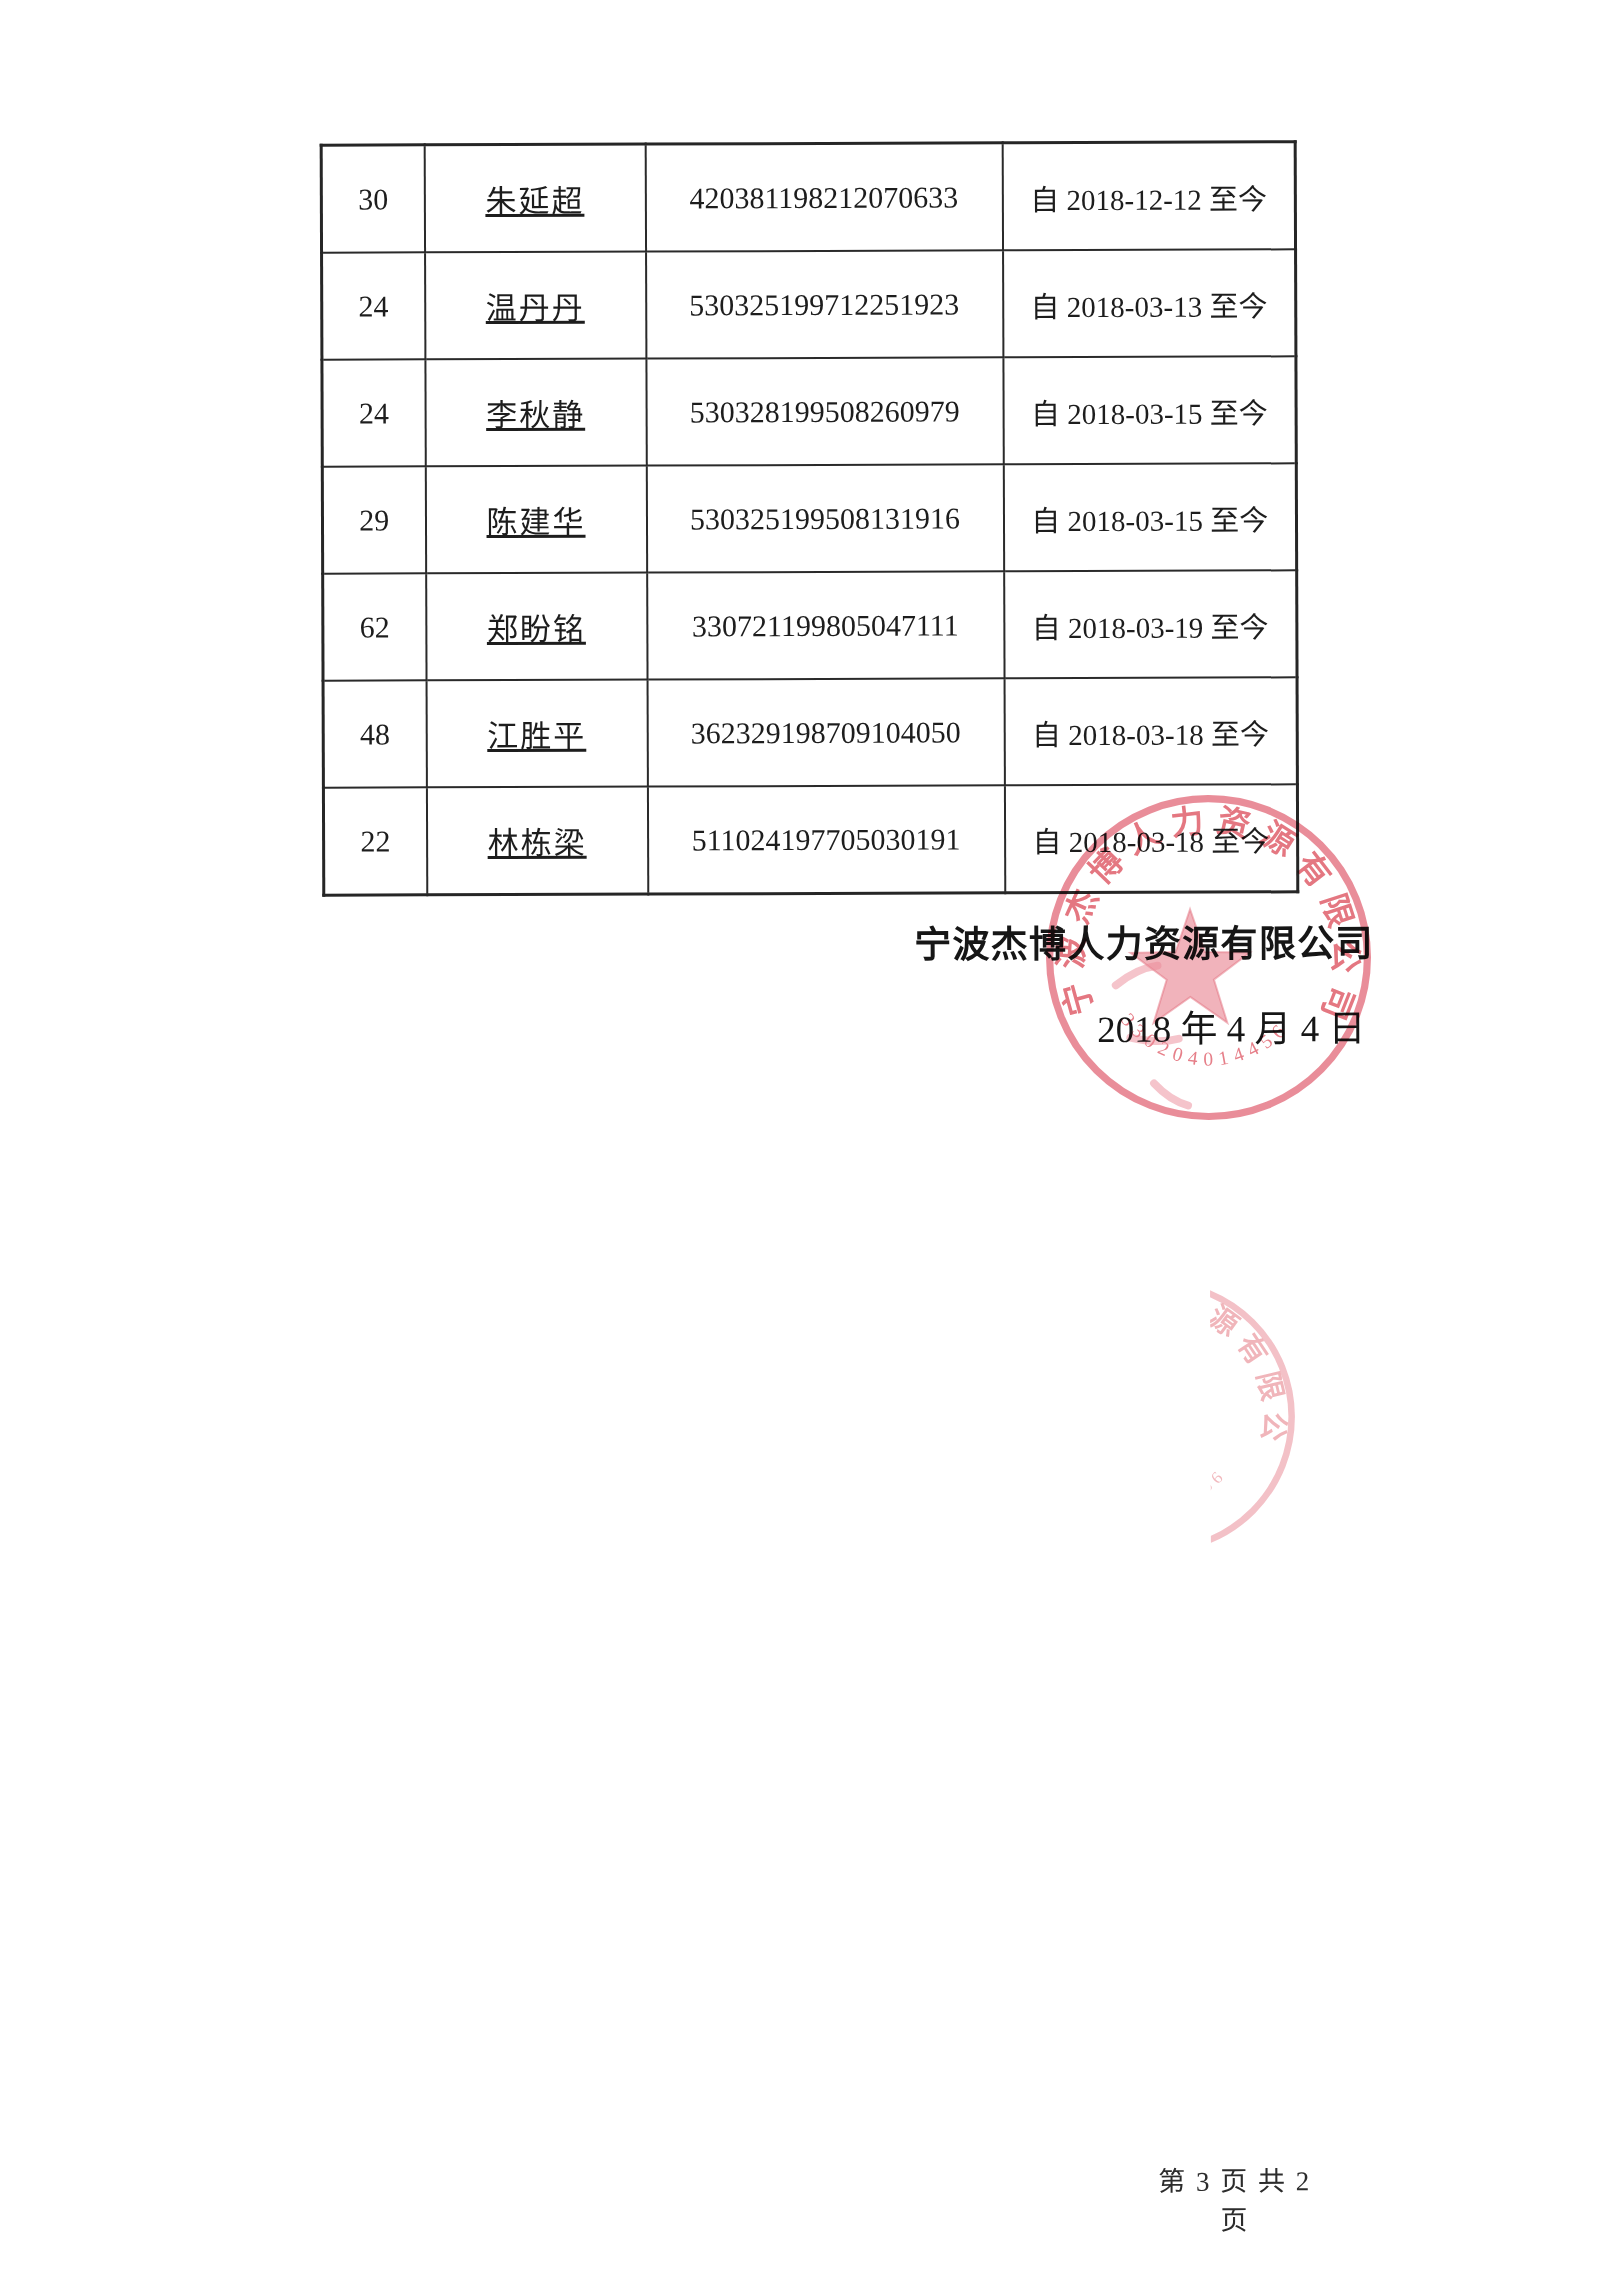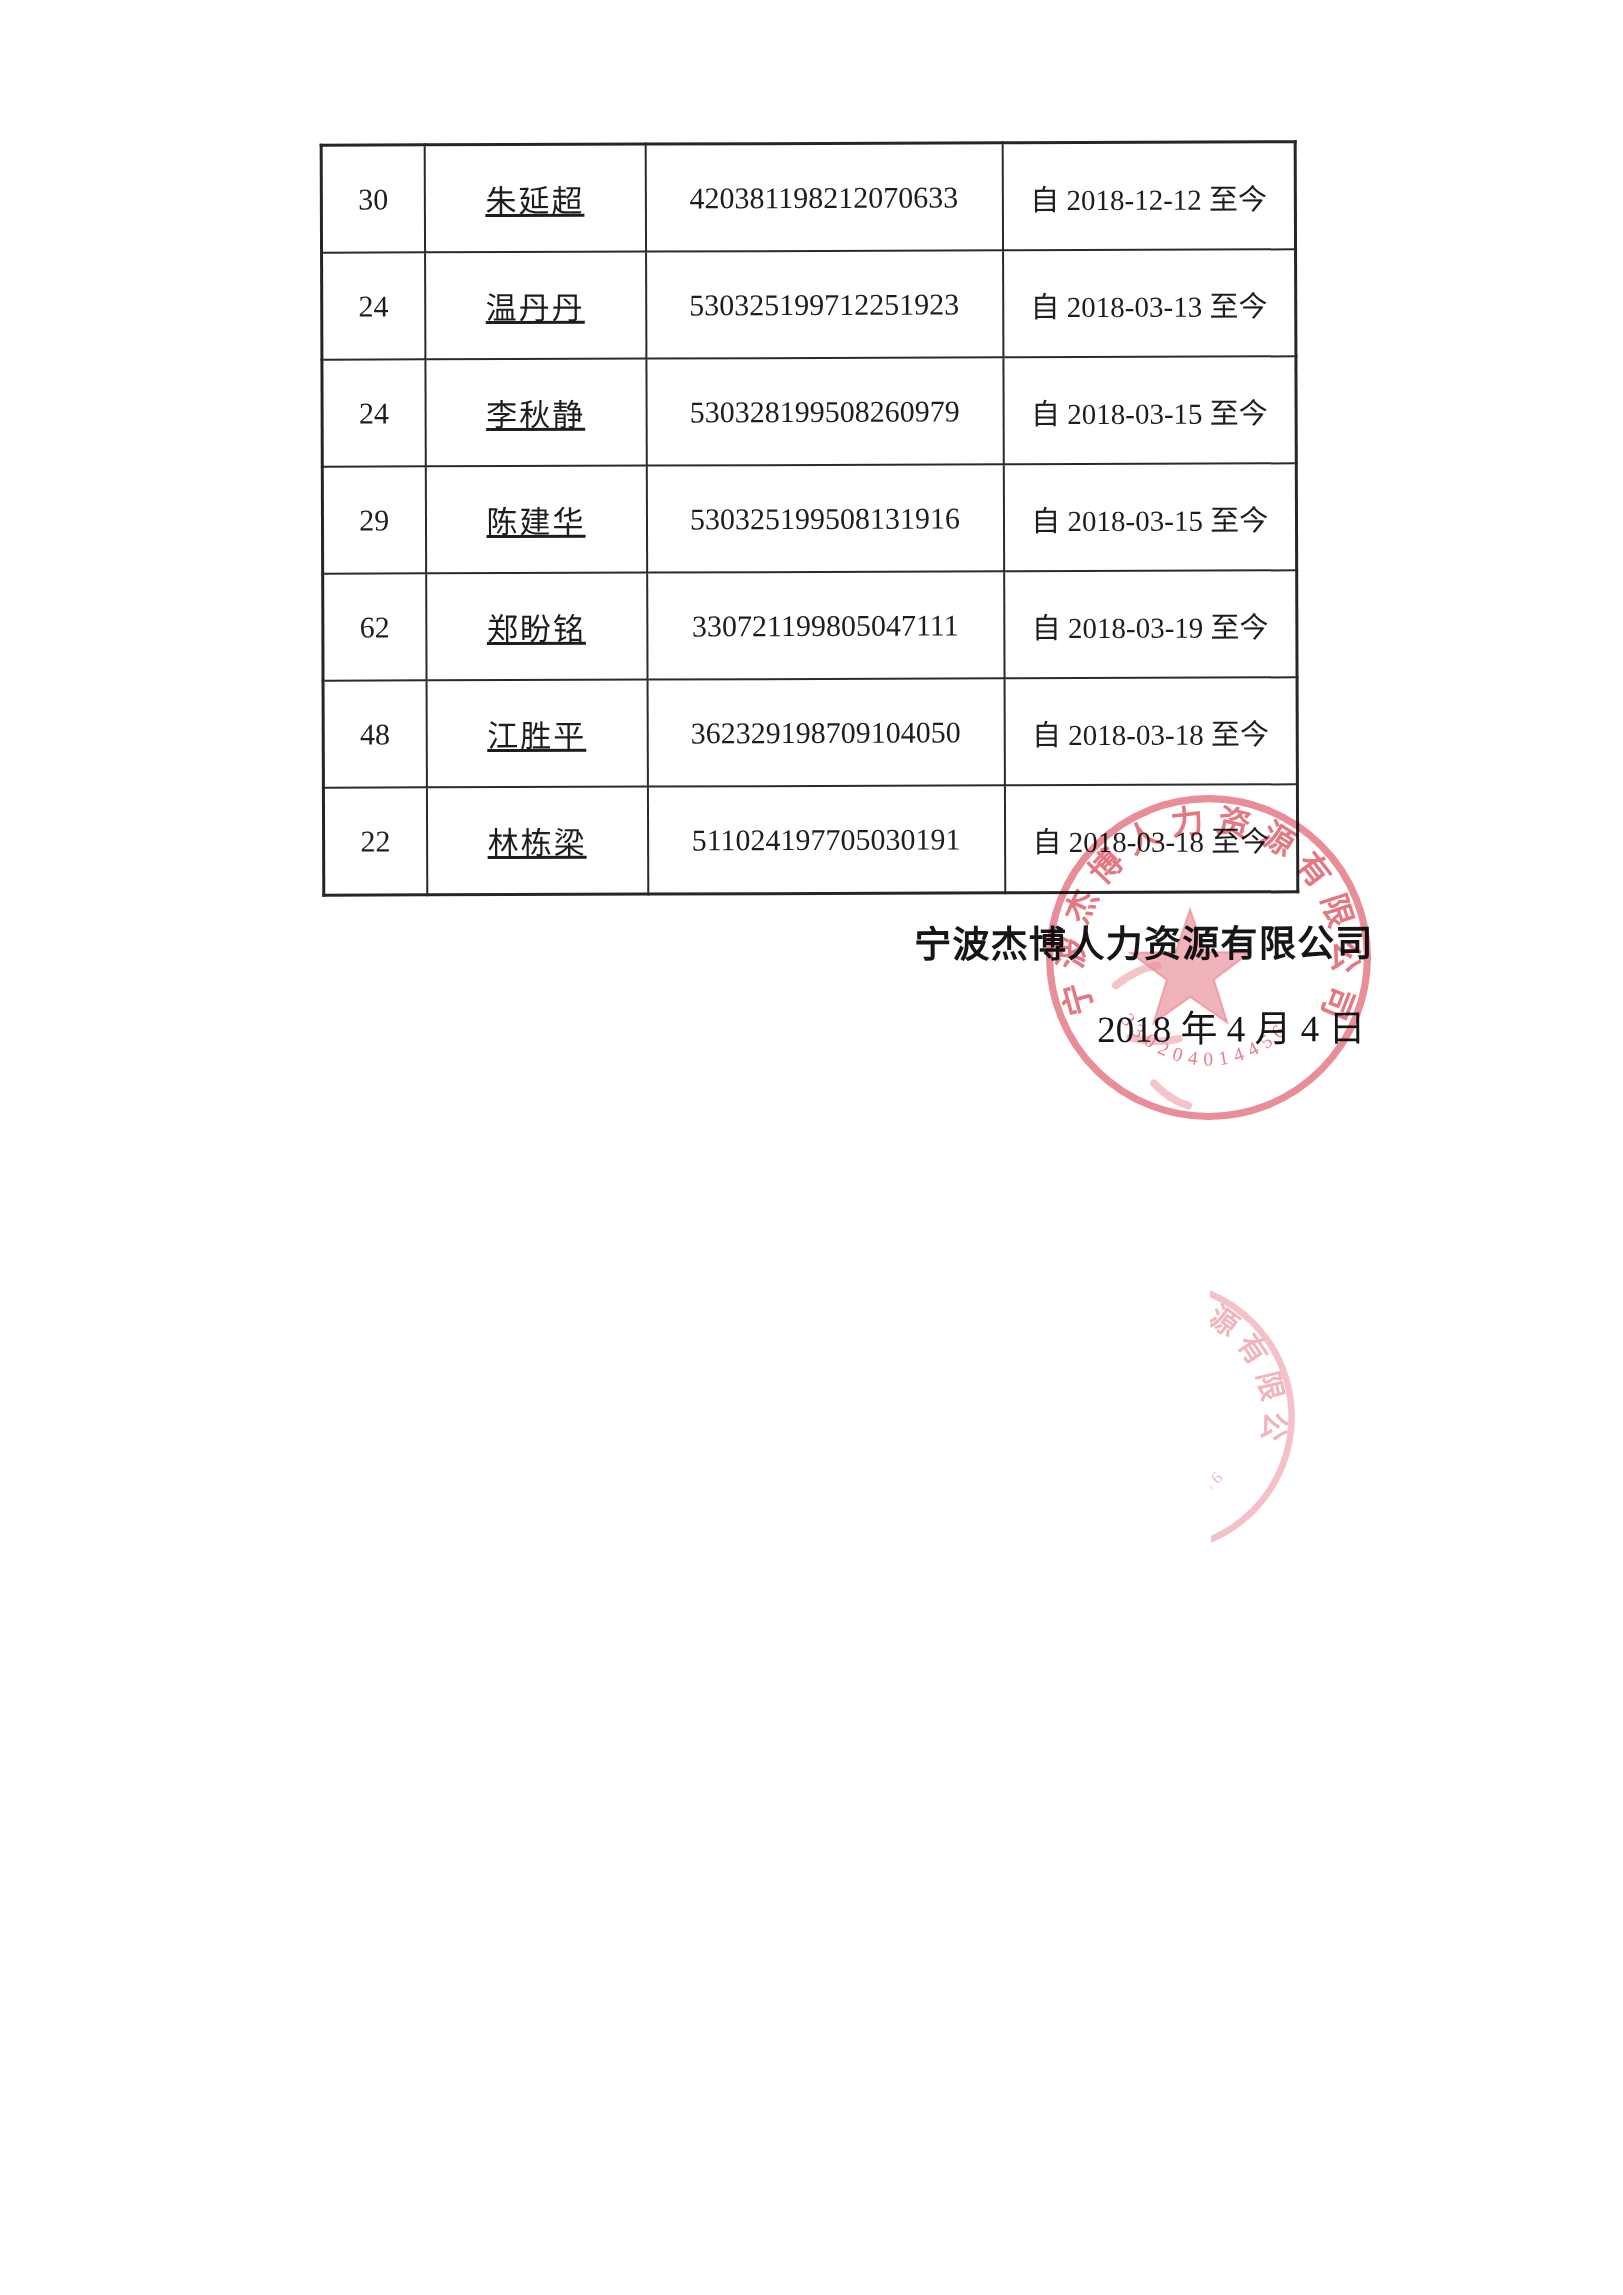--- a/index.html
+++ b/index.html
@@ -181,16 +181,17 @@
         <path id="arcBot2" d="M 107 299 A 138 138 0 0 0 333 299" fill="none"></path>
         <text class="arc-text arc-text-2">
           <textPath href="#arcTop2">宁波杰博人力资源有限公司</textPath>
         </text>
         <text class="code-text code-text-2">
           <textPath href="#arcBot2">330204014456</textPath>
         </text>
       </g>
     </svg>
 
+    <div class="footer">第 3 页  共 2 页</div>
 
   </div>
 </div>
 
 
 </body></html>

